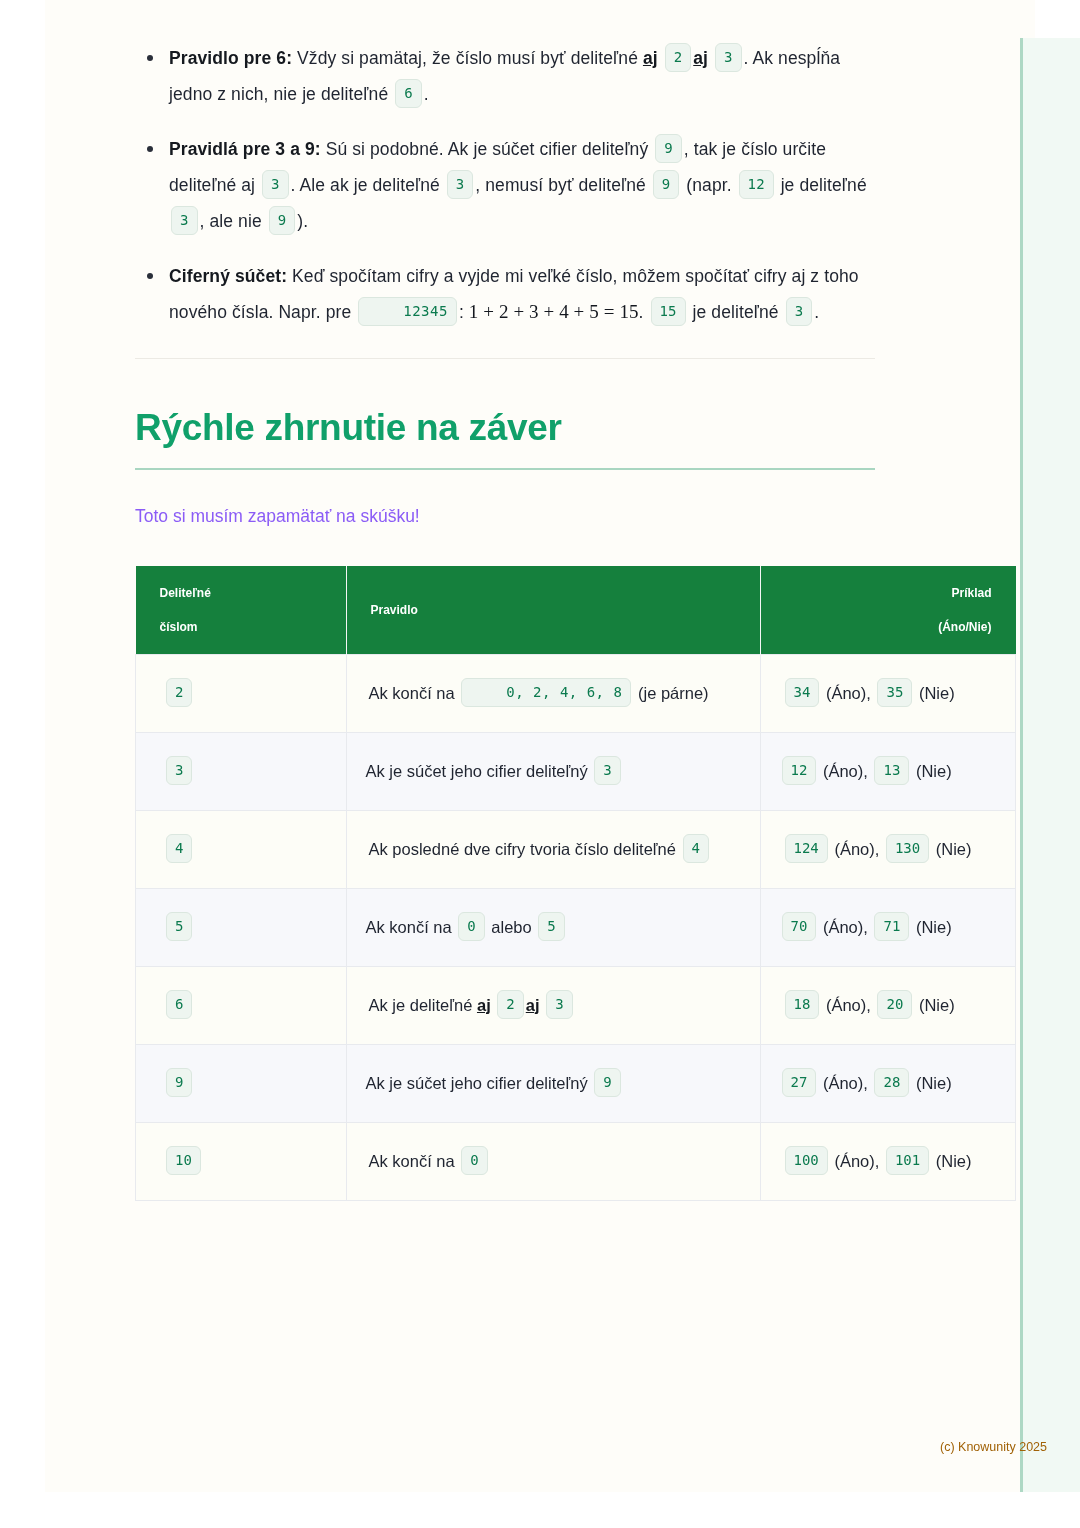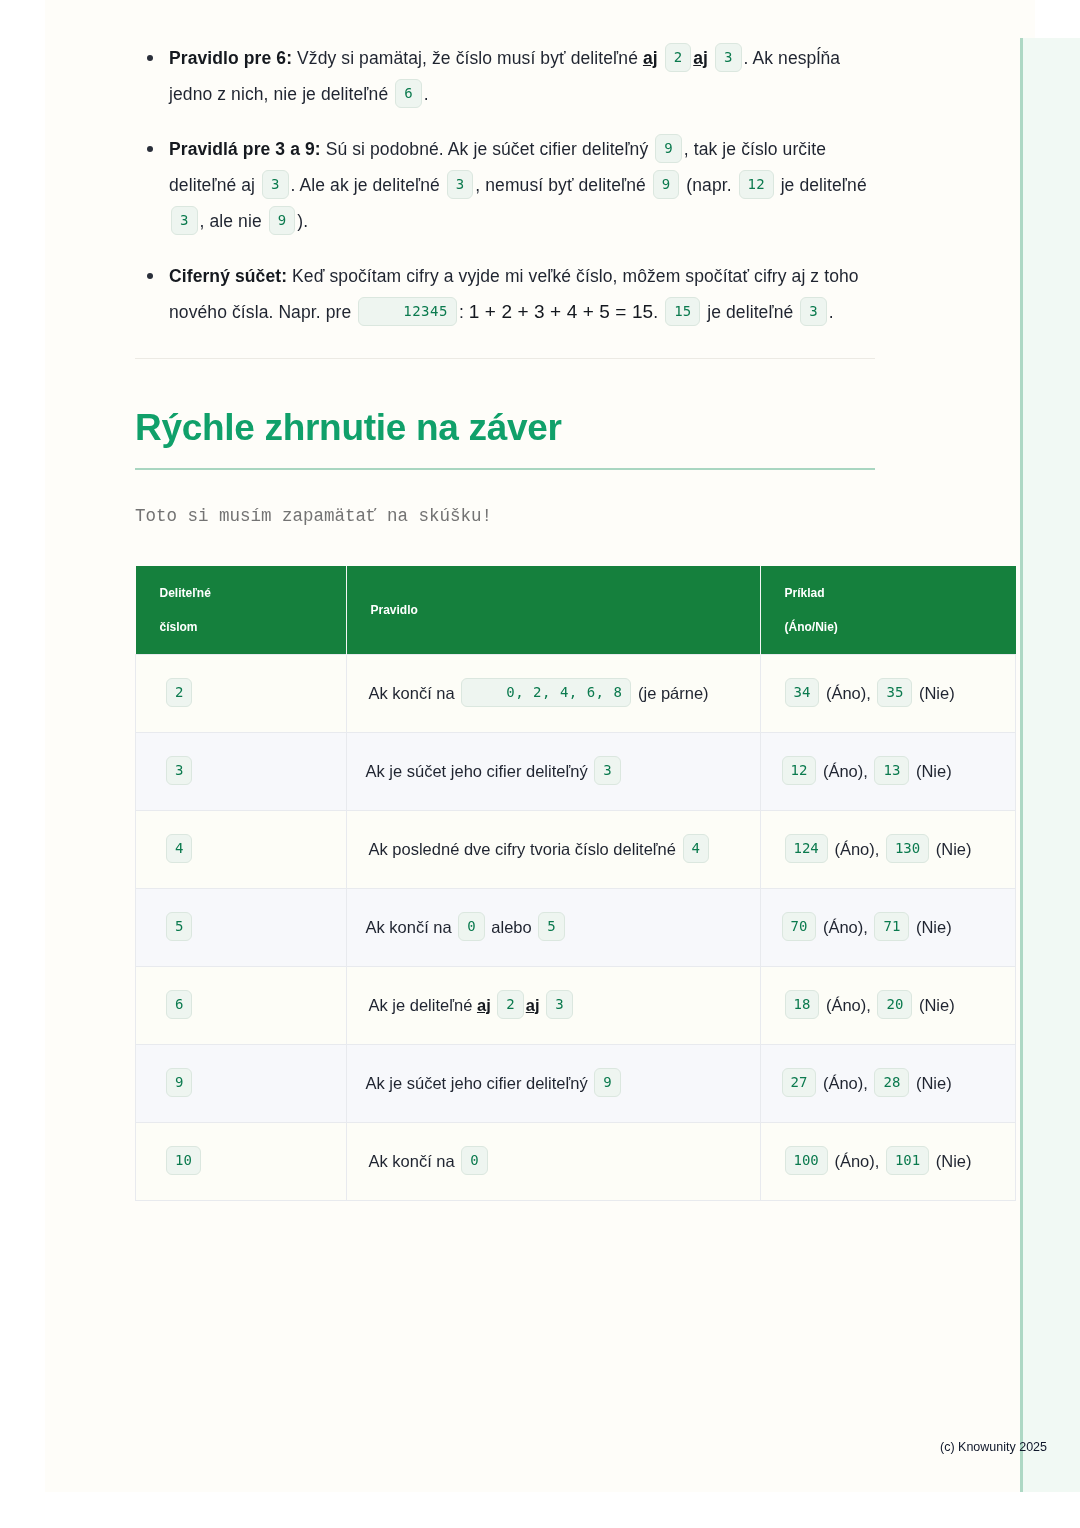--- a/index.html
+++ b/index.html
@@ -80,21 +80,21 @@
     border: 1px solid #dbe7df;
     border-radius: 6px;
     padding: 6px 8px 7px 8px;
     margin: 0 2px;
     vertical-align: 2px;
     white-space: pre;
   }
   code.chip.wide { letter-spacing: 0.5px; padding-left: 44px; }
 
   .math {
-    font-family: Liberation Sans, sans-serif;
+    font-family: Liberation Serif, serif;
     font-size: 19px;
     color: #14181f;
   }
 
   
   .hr-soft {
     border: 0;
     border-top: 1.5px solid #eceae4;
     margin: 28px 0 0 0;
     width: 740px;
@@ -110,24 +110,23 @@
     line-height: 1.15;
   }
   .title-rule {
     border: 0;
     border-top: 2px solid #a9d6c1;
     margin: 18px 0 0 0;
     width: 740px;
   }
   p.intro {
     font-size: 17.5px;
-    color: #737373;
+    color: #8b5cf6;
     margin: 31px 0 0 0;
     line-height: 30px;
-    font-family: Liberation Mono, monospace;
   }
 
   
   table.summary {
     border-collapse: collapse;
     width: 734px;
     margin-top: 35px;
     table-layout: fixed;
   }
   table.summary thead th {
@@ -137,42 +136,42 @@
     font-weight: bold;
     text-align: left;
     padding: 10px 24px;
     line-height: 34px;
     vertical-align: middle;
     border-right: 1px solid #f3f6f5;
   }
   table.summary thead th:last-child { border-right: 0; }
   table.summary th.c1 { width: 162px; }
   table.summary th.c2 { width: 365px; margin-left: 44px; }
-  table.summary th.c3 { width: 207px; }
+  table.summary th.c3 { width: 207px; text-align: right; }
 
   table.summary tbody td {
     font-size: 16.5px;
     color: #1f2430;
     padding: 22px 22px;
     line-height: 33px;
     vertical-align: middle;
     border: 1px solid #e8eaee;
   }
   table.summary tbody tr.odd td { background: #fdfdf7; }
   table.summary tbody tr.even td { background: #f7f8fb; padding-left: 19px; }
 
   .cell-num { padding-left: 28px !important; }
 
   
   #watermark {
     position: absolute;
     left: 895px;
     top: 1440px;
     font-size: 12.5px;
-    color: #0f172a;
+    color: #a16207;
     white-space: nowrap;
   }
 </style>
 </head>
 <body>
 
 <div id="page-sheet">
 
   <div id="right-strip"></div>
 

